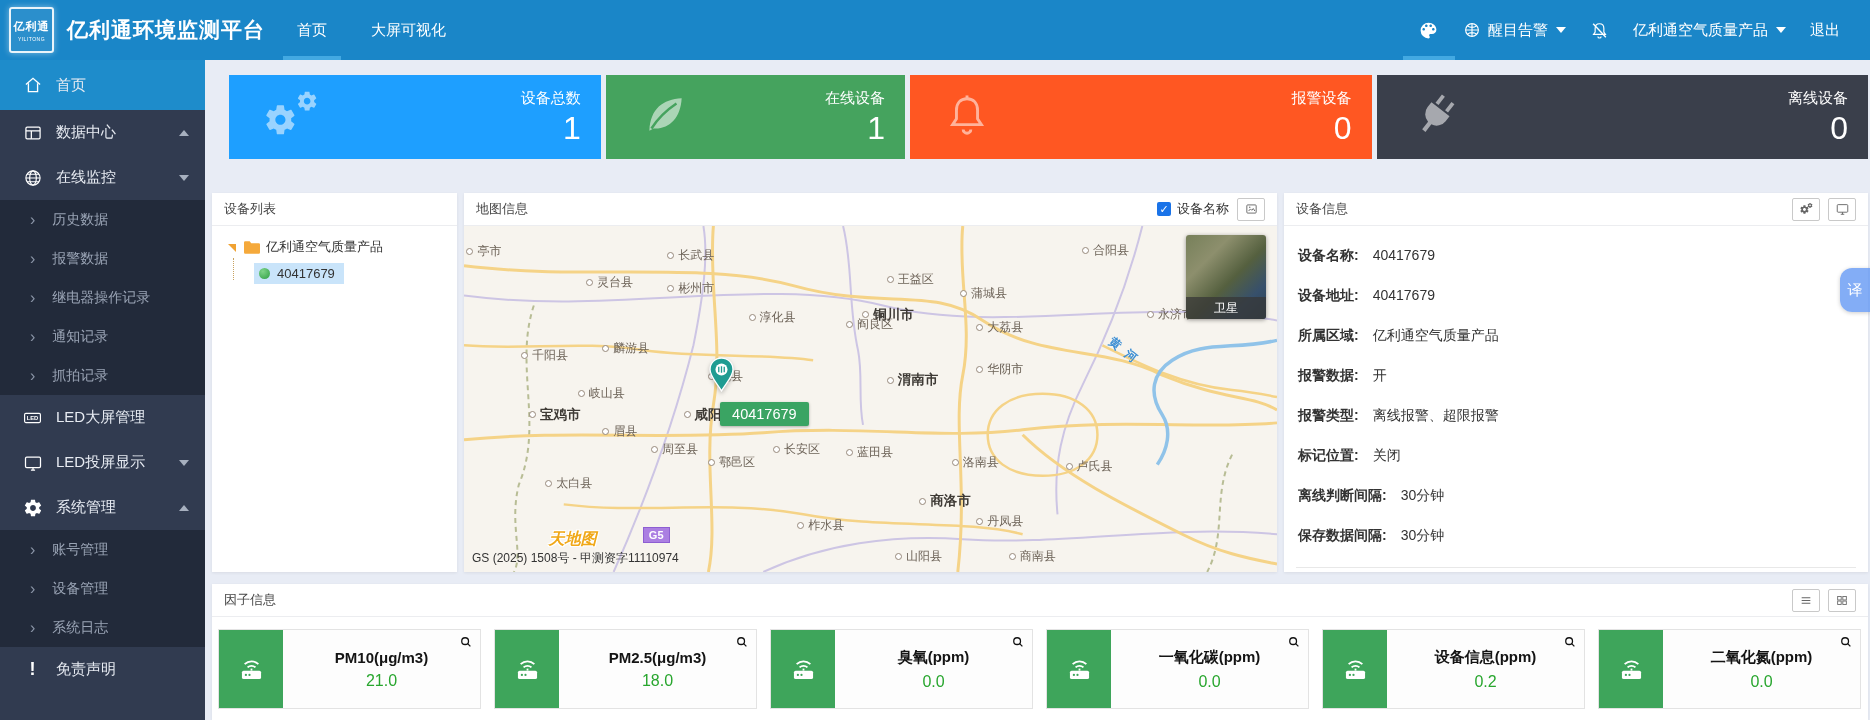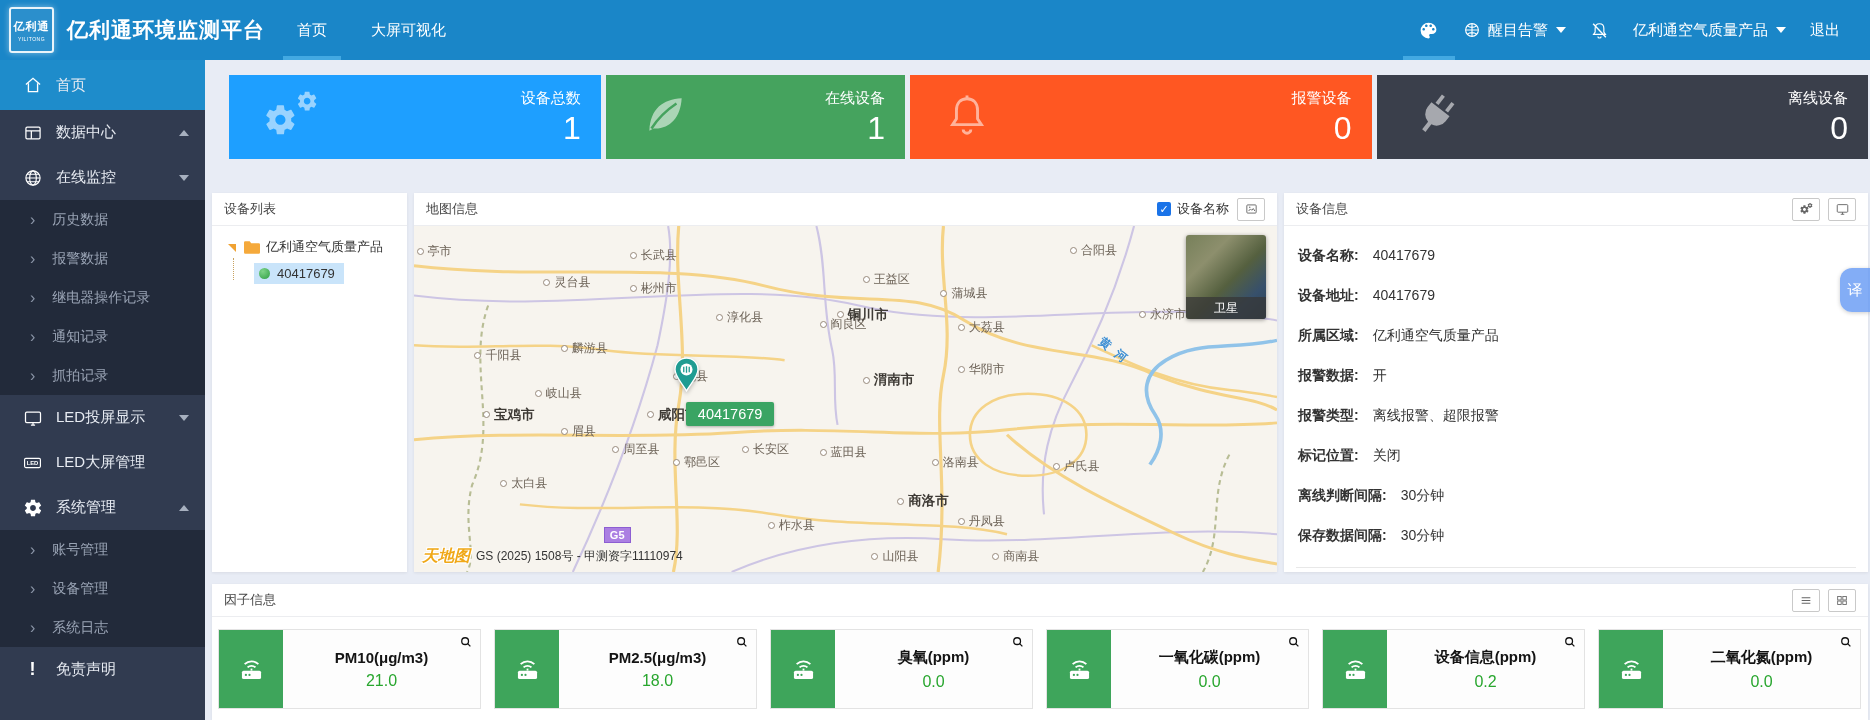--- a/index.html
+++ b/index.html
@@ -54,21 +54,21 @@
   .stat .sval{position:absolute;right:20px;top:34px;font-size:32px;line-height:1.2;}
   
   .middle{display:flex;gap:7px;height:379px;margin-top:14px;flex:none;min-height:0;}
   .panel{background:#fff;box-shadow:0 1px 3px rgba(0,0,0,.07);position:relative;}
   .phead{height:32px;display:flex;align-items:center;justify-content:space-between;
     padding:0 12px;font-size:13px;color:#464646;border-bottom:1px solid #ecedf0;}
   .phead-right{display:flex;align-items:center;gap:8px;}
   .tool-btn{width:26px;height:21px;border:1px solid #c9c9c9;border-radius:2px;background:#fff;
     display:flex;align-items:center;justify-content:center;cursor:pointer;}
   
-  .tree-panel{width:195px;flex:none;}
+  .tree-panel{width:245px;flex:none;}
   .tree-body{position:relative;padding-top:12px;}
   .tree-body::before{content:'';position:absolute;left:21px;top:32px;height:22px;
     border-left:1px dotted #c8a25f;}
   .trow1{margin-left:14px;display:flex;align-items:center;font-size:13px;color:#333;cursor:pointer;}
   .trow1 .fold{margin:0 5px 0 6px;display:flex;}
   .trow2{margin:7px 0 0 42px;display:inline-flex;align-items:center;background:#c9e4fa;
     padding:3px 9px 3px 5px;font-size:13px;color:#333;cursor:pointer;}
   .gdot{width:11px;height:11px;border-radius:50%;margin-right:7px;
     background:radial-gradient(circle at 35% 30%,#7ed489,#2f9e44);}
   
@@ -87,21 +87,21 @@
     box-shadow:0 1px 4px rgba(0,0,0,.4);cursor:pointer;
     background:linear-gradient(135deg,#77805a 0%,#8d8f6d 28%,#55603f 55%,#37506b 78%,#2c4257 100%);}
   .sat span{position:absolute;left:0;right:0;bottom:0;height:22px;background:rgba(55,55,55,.75);
     color:#fff;font-size:12px;display:flex;align-items:center;justify-content:center;}
   .pin{position:absolute;left:30%;top:38%;width:27px;height:35px;cursor:pointer;
     filter:drop-shadow(0 2px 2px rgba(0,0,0,.25));}
   .pin-label{position:absolute;left:31.5%;top:51%;background:#3aa463;color:#fff;font-size:14.5px;
     padding:4px 12px;border-radius:2px;box-shadow:0 1px 3px rgba(0,0,0,.3);cursor:pointer;}
   .g5{position:absolute;left:22%;top:87%;background:#ab7fe2;border:1px solid #8d5ed2;color:#fff;
     font-size:11px;font-weight:bold;padding:1px 5px;border-radius:0;}
-  .attrib{position:absolute;left:8px;bottom:5px;display:flex;align-items:center;font-size:12px;color:#333;}
+  .attrib{position:absolute;left:8px;bottom:5px;display:flex;align-items:center;font-size:12px;color:#333;flex-direction:column;}
   .tdt{font-size:16px;font-weight:900;font-style:italic;color:#f0a818;margin-right:6px;
     text-shadow:1px 1px 0 #fff,-1px -1px 0 #fff,1px -1px 0 #fff,-1px 1px 0 #fff;}
   
   .info-panel{width:584px;flex:none;}
   .ifields{padding:21px 18px 0 14px;}
   .ifield{display:flex;margin-bottom:22px;font-size:14px;color:#333;}
   .ifield b{font-weight:bold;margin-right:14px;white-space:nowrap;}
   .cam-title{margin:0 0 12px 24px;font-size:14px;color:#333;}
   .cam-hr{border:none;border-top:1px solid #e8e8e8;margin:0 12px;}
   .cam-empty{text-align:center;margin-top:30px;color:#555;font-size:14px;}
@@ -209,36 +209,36 @@
     <div class="srow sub">
       <span class="chev">›</span>
       <span class="slabel">通知记录</span>
     </div>
     <div class="srow sub">
       <span class="chev">›</span>
       <span class="slabel">抓拍记录</span>
     </div>
     <div class="srow">
       <span class="sicon">
+        <svg width="22" height="20" viewBox="0 0 24 24" fill="none" stroke="#fff" stroke-width="1.4">
+          <rect x="2.5" y="6.5" width="19" height="11" rx="1.5"></rect>
+          <text x="12" y="14.8" font-size="7" fill="#fff" stroke="none" text-anchor="middle" font-weight="bold">LED</text>
+        </svg>
+      </span>
+      <span class="slabel">LED大屏管理</span>
+    </div>
+    <div class="srow">
+      <span class="sicon">
         <svg width="20" height="20" viewBox="0 0 24 24" fill="none" stroke="#fff" stroke-width="1.5">
           <rect x="3" y="5" width="18" height="12.5" rx="1.5"></rect>
           <path d="M9.5 20.5 h5 M12 17.5 V20.5"></path>
         </svg>
       </span>
       <span class="slabel">LED投屏显示</span>
       <span class="caret c-down"></span>
-    </div>
-    <div class="srow">
-      <span class="sicon">
-        <svg width="22" height="20" viewBox="0 0 24 24" fill="none" stroke="#fff" stroke-width="1.4">
-          <rect x="2.5" y="6.5" width="19" height="11" rx="1.5"></rect>
-          <text x="12" y="14.8" font-size="7" fill="#fff" stroke="none" text-anchor="middle" font-weight="bold">LED</text>
-        </svg>
-      </span>
-      <span class="slabel">LED大屏管理</span>
     </div>
     <div class="srow">
       <span class="sicon">
         <svg width="20" height="20" viewBox="0 0 24 24">
           <path fill="#fff" d="M19.4 13c.04-.33.06-.66.06-1s-.02-.67-.06-1l2.1-1.65c.19-.15.24-.42.12-.64l-2-3.46c-.12-.22-.39-.3-.61-.22l-2.49 1c-.52-.4-1.08-.73-1.69-.98l-.38-2.65C14.46 2.18 14.25 2 14 2h-4c-.25 0-.46.18-.49.42l-.38 2.65c-.61.25-1.17.59-1.69.98l-2.49-1c-.23-.09-.49 0-.61.22l-2 3.46c-.13.22-.07.49.12.64L4.56 11c-.04.33-.06.66-.06 1s.02.67.06 1l-2.1 1.65c-.19.15-.24.42-.12.64l2 3.46c.12.22.39.3.61.22l2.49-1c.52.4 1.08.73 1.69.98l.38 2.65c.03.24.24.42.49.42h4c.25 0 .46-.18.49-.42l.38-2.65c.61-.25 1.17-.59 1.69-.98l2.49 1c.23.09.49 0 .61-.22l2-3.46c.12-.22.07-.49-.12-.64L19.4 13zM12 15.5c-1.93 0-3.5-1.57-3.5-3.5s1.57-3.5 3.5-3.5 3.5 1.57 3.5 3.5-1.57 3.5-3.5 3.5z"></path>
         </svg>
       </span>
       <span class="slabel">系统管理</span>
       <span class="caret c-up"></span>
     </div>

